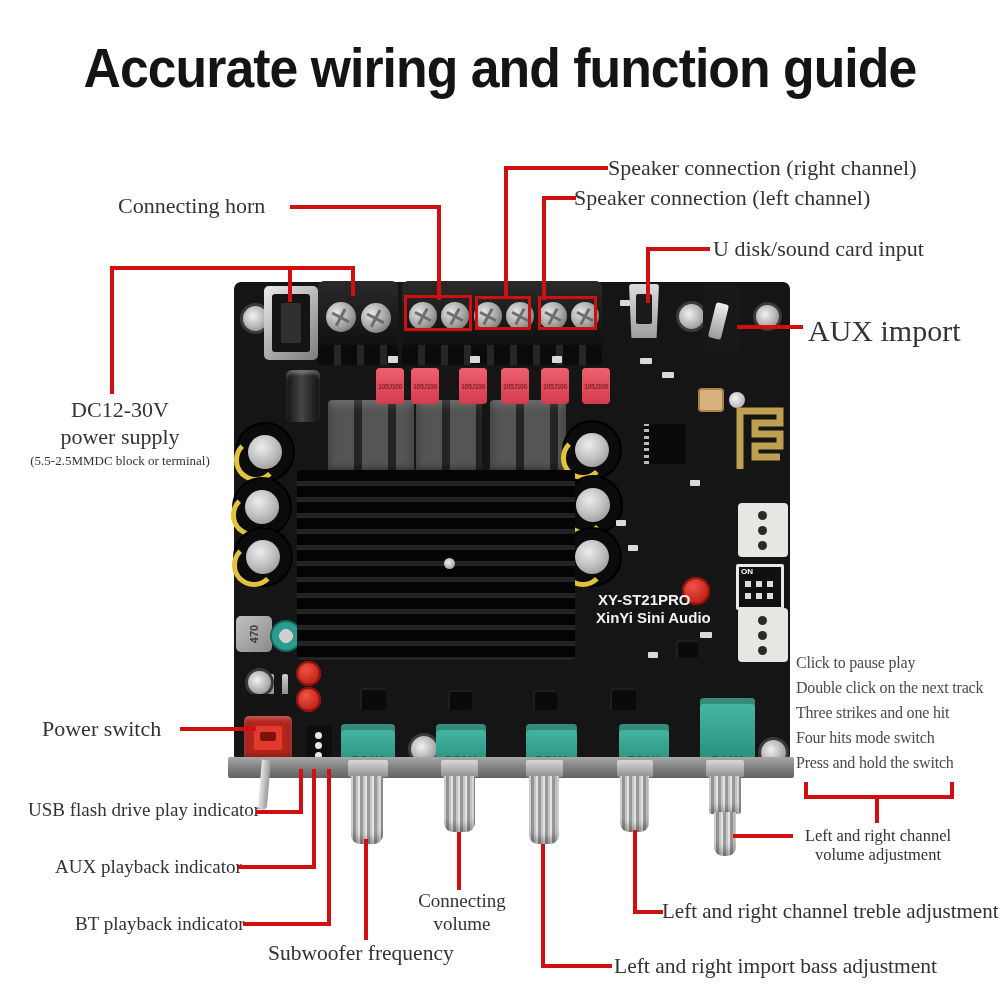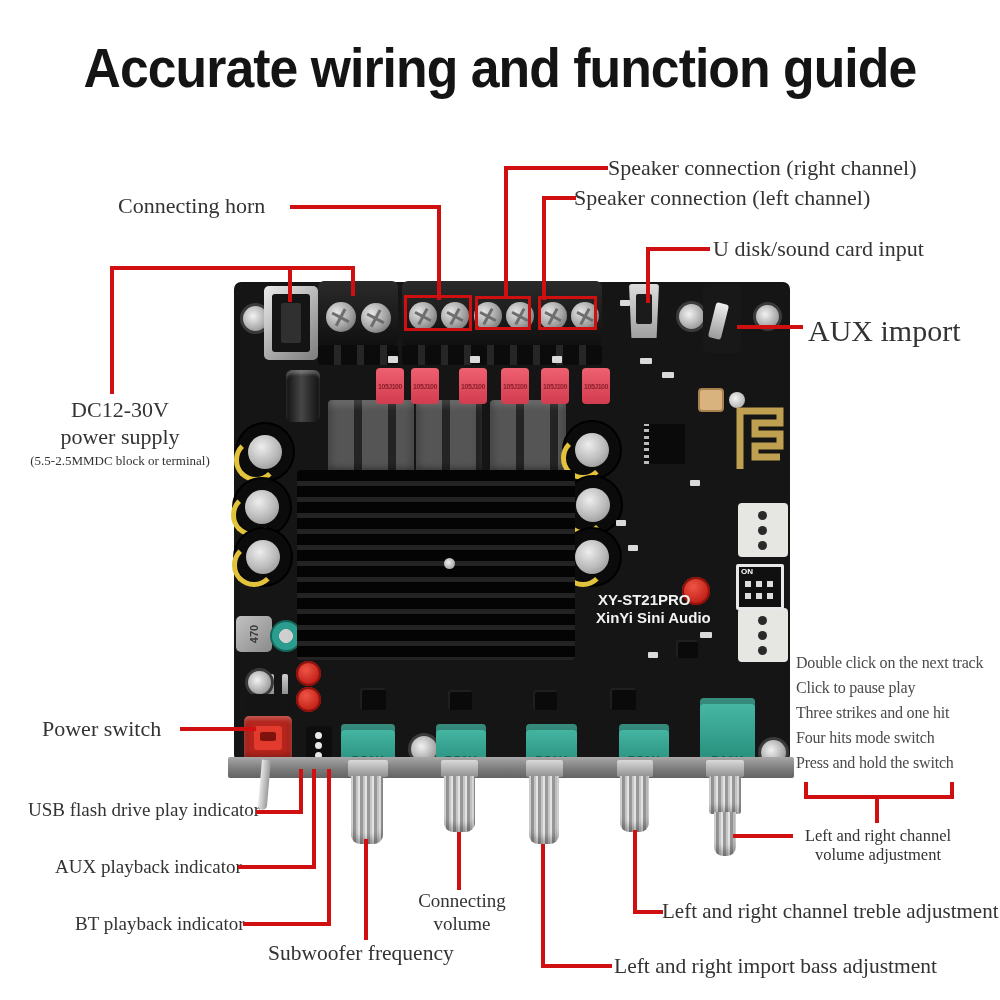--- a/index.html
+++ b/index.html
@@ -136,22 +136,22 @@
 
   <div class="lbl" style="left:614px;top:954px;font-size:21.5px;">Left and right import bass adjustment</div>
   <div class="lbl" style="left:662px;top:899px;font-size:21px;">Left and right channel treble adjustment</div>
 
   <div class="lbl" style="left:792px;top:826px;width:172px;text-align:center;font-size:16.5px;line-height:19px;">
     <div>Left and right channel</div>
     <div>volume adjustment</div>
   </div>
 
   <div class="lbl gray-lbl" style="left:796px;top:650px;font-size:16px;line-height:25px;letter-spacing:-.2px;">
+    <div>Click to pause play</div>
     <div>Double click on the next track</div>
-    <div>Click to pause play</div>
     <div>Three strikes and one hit</div>
     <div>Four hits mode switch</div>
     <div>Press and hold the switch</div>
   </div>
 
   <div class="line" style="left:290px;top:205px;width:150px;height:4px;"></div>
   <div class="line" style="left:437px;top:205px;width:4px;height:95px;"></div>
   <div class="line" style="left:504px;top:166px;width:104px;height:4px;"></div>
   <div class="line" style="left:504px;top:166px;width:4px;height:133px;"></div>
   <div class="line" style="left:542px;top:196px;width:34px;height:4px;"></div>

